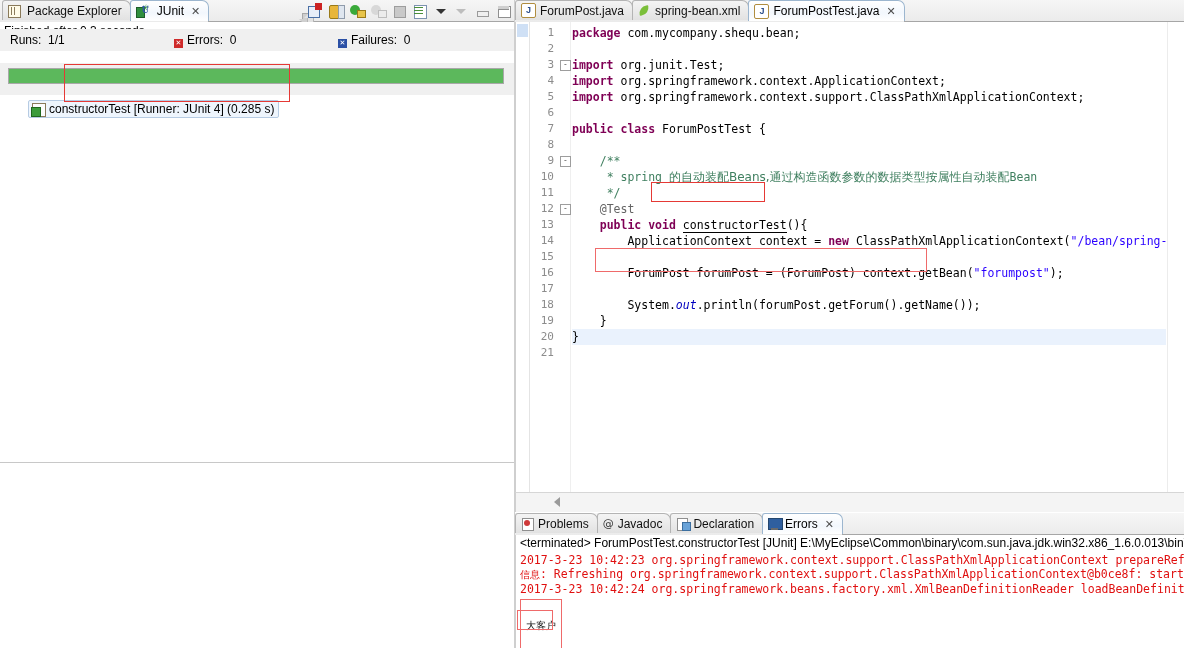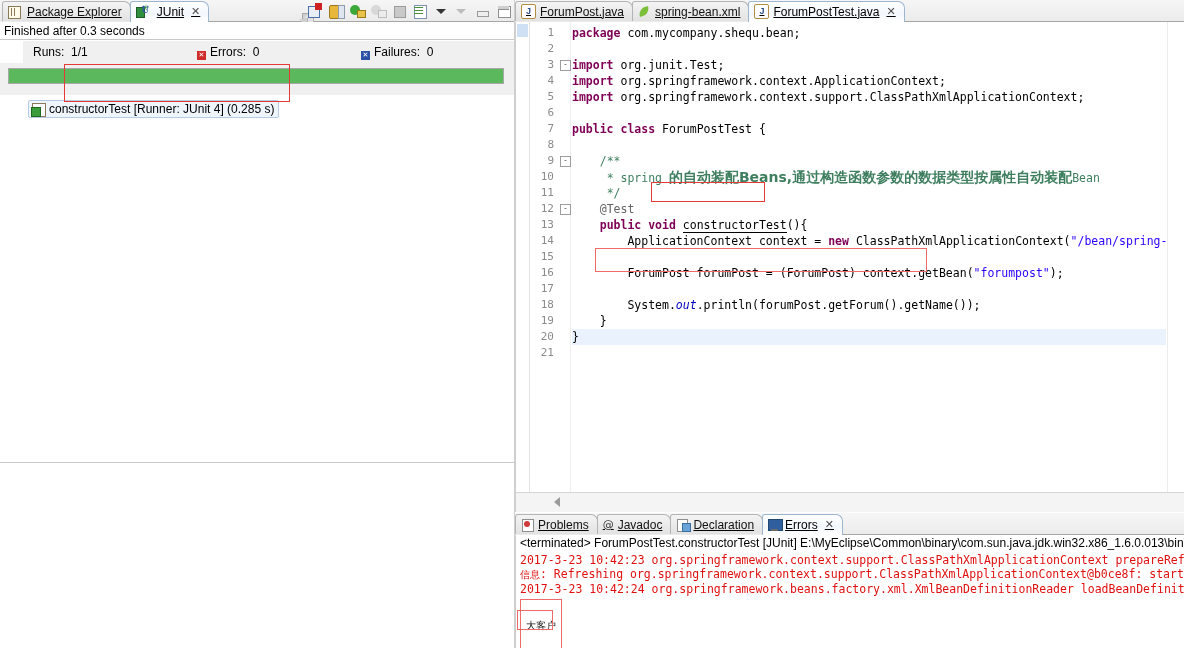--- a/index.html
+++ b/index.html
@@ -8,25 +8,24 @@
     background:#ffffff;
     font-family:"Liberation Sans", sans-serif;
     font-size:12px;color:#000;
     -webkit-font-smoothing:none;
   }
   .app{position:relative;width:1184px;height:648px;}
 
   
   .panel{position:absolute;box-sizing:border-box;}
   .tabbar{
-    height:22px;display:flex;align-items:center;
+    height:22px;display:flex;align-items:flex-start;
     background:linear-gradient(to bottom,#f6f6f6,#ebebeb);
     border-bottom:1px solid #a6a6a6;
     position:relative;
-    text-decoration:underline;
   }
   .tab{
     display:flex;align-items:center;gap:4px;
     height:20px;padding:0 8px 0 5px;
     font-size:12px;color:#000;white-space:nowrap;
     border:1px solid #b4b4b4;border-bottom:none;
     border-radius:3px 7px 0 0;
     background:linear-gradient(to bottom,#fdfdfd,#ebebeb);
     margin-right:-1px;position:relative;box-sizing:border-box;
   }
@@ -85,23 +84,22 @@
   .minbox:before{content:"";position:absolute;left:2px;top:8px;width:10px;height:4px;border:1px solid #9a9a9a;background:#efefef;}
   .maxbox:before{content:"";position:absolute;left:2px;top:3px;width:11px;height:10px;border:1px solid #8f8f8f;background:#fff;}
   .maxbox:after{content:"";position:absolute;left:2px;top:3px;width:11px;height:3px;background:#cfcfcf;border-bottom:1px solid #8f8f8f;}
 
   #statusline{
     position:absolute;left:0;top:22px;width:514px;height:18px;box-sizing:border-box;
     border-bottom:1px solid #c8c8c8;background:#fff;
     padding-left:4px;line-height:18px;font-size:12px;
   }
   #countsrow{
-    position:absolute;left:0;top:41px;width:514px;height:22px;
+    position:absolute;left:0;top:29px;width:514px;height:22px;
     background:#f0f0f0;
-    margin-left:23px;
   }
   .cnt{position:absolute;top:0;line-height:22px;font-size:12px;white-space:nowrap;}
   .cnt .sq{display:inline-block;width:9px;height:9px;margin-right:4px;vertical-align:-1px;
     font-size:7px;line-height:9px;text-align:center;color:#fff;font-family:"DejaVu Sans",sans-serif;}
   .sq.err{background:#cf2b2b;}
   .sq.fail{background:#2b50a5;}
 
   #progwrap{position:absolute;left:0;top:63px;width:514px;height:32px;background:#f0f0f0;}
   #progbar{position:absolute;left:8px;top:5px;width:496px;height:16px;
     border:1px solid #a8a8a8;box-sizing:border-box;background:#e9e9e9;}
@@ -142,21 +140,21 @@
     padding-top:3px;box-sizing:border-box;}
   #fold{position:absolute;left:42px;top:0;width:12px;height:100%;background:#fff;border-right:1px solid #efefef;}
   #code{position:absolute;left:56px;top:0;right:18px;top:0;height:100%;
     font-family:"DejaVu Sans Mono",monospace;font-size:11.5px;color:#000;padding-top:3px;
     white-space:pre;overflow:hidden;}
   .ln{height:16px;line-height:16px;}
   .ln.cur{background:#eaf2fd;}
   .kw{color:#7f0055;font-weight:bold;}
   .str{color:#2a00ff;}
   .cmt{color:#3f7f5f;}
-  .cmtcn{color:#3f7f5f;font-family:"DejaVu Sans",sans-serif;font-size:14px;font-weight:bold;}
+  .cmtcn{color:#3f7f5f;font-family:"DejaVu Sans",sans-serif;font-size:12px;}
   .ann{color:#646464;}
   .fld{color:#0000c0;font-style:italic;}
   .undl{border-bottom:1px solid #000;}
   .foldmk{position:absolute;left:2px;width:9px;height:9px;border:1px solid #9d9d9d;background:#fff;
     font-size:8px;line-height:7px;text-align:center;color:#555;font-family:"DejaVu Sans Mono",monospace;}
   #vscroll{position:absolute;right:0;top:0;width:16px;height:100%;background:#fff;border-left:1px solid #ececec;}
   #hscrollwrap{position:absolute;left:0;top:492px;width:669px;height:20px;background:#f4f4f4;
     border-top:1px solid #d6d6d6;border-left:1px solid #cfcfcf;box-sizing:border-box;}
   #hscrollwrap .leftarrow{position:absolute;left:38px;top:4px;width:0;height:0;
     border-top:5px solid transparent;border-bottom:5px solid transparent;border-right:6px solid #9a9a9a;}

